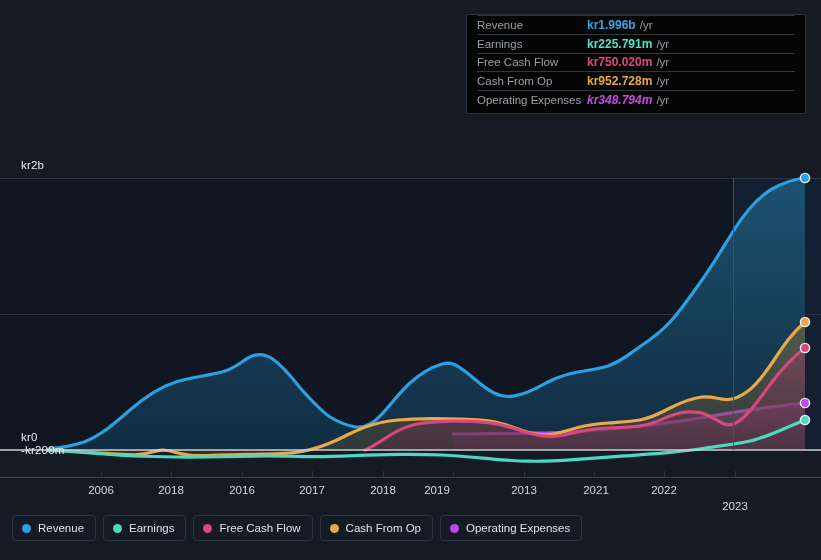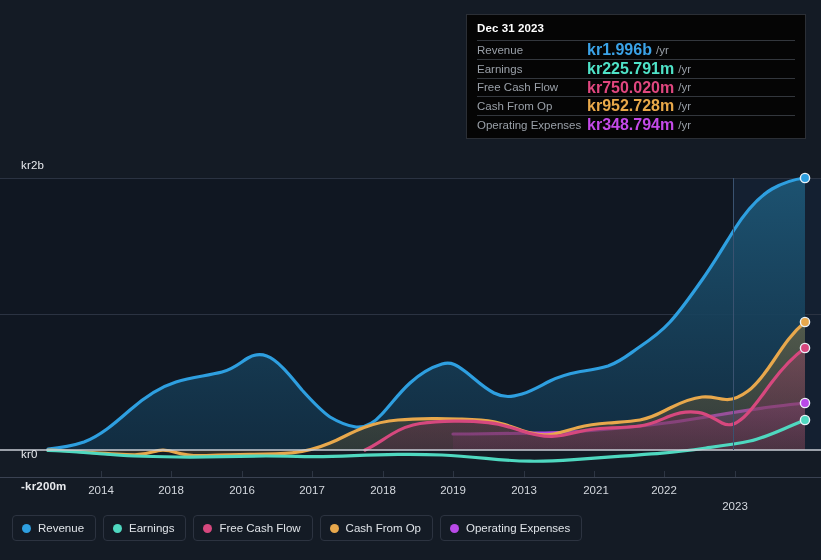--- a/index.html
+++ b/index.html
@@ -13,40 +13,40 @@
   #plot-bg{position:absolute;left:0;top:178px;width:821px;height:272px;
            background:#101722;}
   #plot-bg-band{position:absolute;left:733px;top:178px;width:88px;height:272px;
            background:#142031;}
   #svg-chart{position:absolute;left:0;top:0;width:821px;height:478px;}
 
   
   .ylabel{position:absolute;color:#e8eaee;font-size:11.5px;letter-spacing:.2px;
           white-space:nowrap;}
   #ylab-2b{left:21px;top:159px;}
-  #ylab-0{left:21px;top:431px;margin-top:17px;}
-  #ylab-neg{left:21px;top:480px;font-weight:bold;}
+  #ylab-0{left:21px;top:431px;}
+  #ylab-neg{left:21px;top:444px;}
 
   
   #xaxis-line{position:absolute;left:0;top:477px;width:821px;height:1px;
               background:#3a4252;}
   .xtick{position:absolute;top:471px;width:1px;height:6px;background:#46506180;}
   .xlabel{position:absolute;top:484px;color:#d4d8de;font-size:11.5px;
           transform:translateX(-50%);white-space:nowrap;}
 
   
   #tooltip{position:absolute;left:466px;top:14px;width:340px;
            background:#050505;border:1px solid #2b2f36;box-sizing:border-box;
            padding:0 10px 4px 10px;}
   #tooltip-date{color:#ffffff;font-size:11.5px;font-weight:bold;
                 padding:7px 0 6px 0;letter-spacing:.1px;}
   .tt-row{display:flex;align-items:center;height:17.8px;
           border-top:1px solid #33373d;}
   .tt-label{color:#9aa0a8;font-size:11.5px;width:110px;flex:none;}
-  .tt-value{font-size:16px;font-weight:bold;}
+  .tt-value{font-size:12px;font-weight:bold;}
   .tt-unit{color:#9aa0a8;font-size:11.5px;font-weight:normal;margin-left:4px;}
 
   
   #legend{position:absolute;left:12px;top:515px;display:flex;gap:7px;}
   .legend-item{display:flex;align-items:center;gap:7px;
                border:1px solid #2c3340;border-radius:4px;
                padding:6px 11px 6px 9px;background:#141b25;}
   .legend-dot{width:9px;height:9px;border-radius:50%;flex:none;}
   .legend-label{color:#dfe3e8;font-size:11.5px;white-space:nowrap;}
 </style>
@@ -220,35 +220,34 @@
         <div class="xtick" style="left: 242px;"></div>
         <div class="xtick" style="left: 312px;"></div>
         <div class="xtick" style="left: 383px;"></div>
         <div class="xtick" style="left: 453px;"></div>
         <div class="xtick" style="left: 524px;"></div>
         <div class="xtick" style="left: 594px;"></div>
         <div class="xtick" style="left: 664px;"></div>
         <div class="xtick" style="left: 735px;"></div>
       </div>
     <div id="xaxis-labels">
-        <div class="xlabel" style="left: 101px;">2014</div>
+        <div class="xlabel" style="left: 101px;">2006</div>
         <div class="xlabel" style="left: 171px;">2018</div>
         <div class="xlabel" style="left: 242px;">2016</div>
         <div class="xlabel" style="left: 312px;">2017</div>
         <div class="xlabel" style="left: 383px;">2018</div>
-        <div class="xlabel" style="left: 453px;">2019</div>
+        <div class="xlabel" style="left: 437px;">2019</div>
         <div class="xlabel" style="left: 524px;">2013</div>
         <div class="xlabel" style="left: 596px;">2021</div>
         <div class="xlabel" style="left: 664px;">2022</div>
         <div class="xlabel" style="left: 735px; margin-top: 16px;">2023</div>
       </div>
   </div>
 
   <div id="tooltip">
-    <div id="tooltip-date">Dec 31 2023</div>
     <div id="tooltip-rows">
         <div class="tt-row">
           <div class="tt-label">Revenue</div>
           <div class="tt-value" style="color: rgb(59, 163, 232);">kr1.996b</div>
           <span class="tt-unit">/yr</span>
         </div>
         <div class="tt-row">
           <div class="tt-label">Earnings</div>
           <div class="tt-value" style="color: rgb(79, 227, 200);">kr225.791m</div>
           <span class="tt-unit">/yr</span>
@@ -258,21 +257,21 @@
           <div class="tt-value" style="color: rgb(224, 71, 127); text-align: center;">kr750.020m</div>
           <span class="tt-unit">/yr</span>
         </div>
         <div class="tt-row">
           <div class="tt-label">Cash From Op</div>
           <div class="tt-value" style="color: rgb(233, 169, 74);">kr952.728m</div>
           <span class="tt-unit">/yr</span>
         </div>
         <div class="tt-row">
           <div class="tt-label">Operating Expenses</div>
-          <div class="tt-value" style="color: rgb(196, 74, 232);">kr348.794m</div>
+          <div class="tt-value" style="color: rgb(196, 74, 232); font-style: italic;">kr348.794m</div>
           <span class="tt-unit">/yr</span>
         </div>
       </div>
   </div>
 
   <div id="legend">
       <div class="legend-item">
         <span class="legend-dot" style="background: rgb(46, 159, 224);"></span>
         <span class="legend-label">Revenue</span>
       </div>

